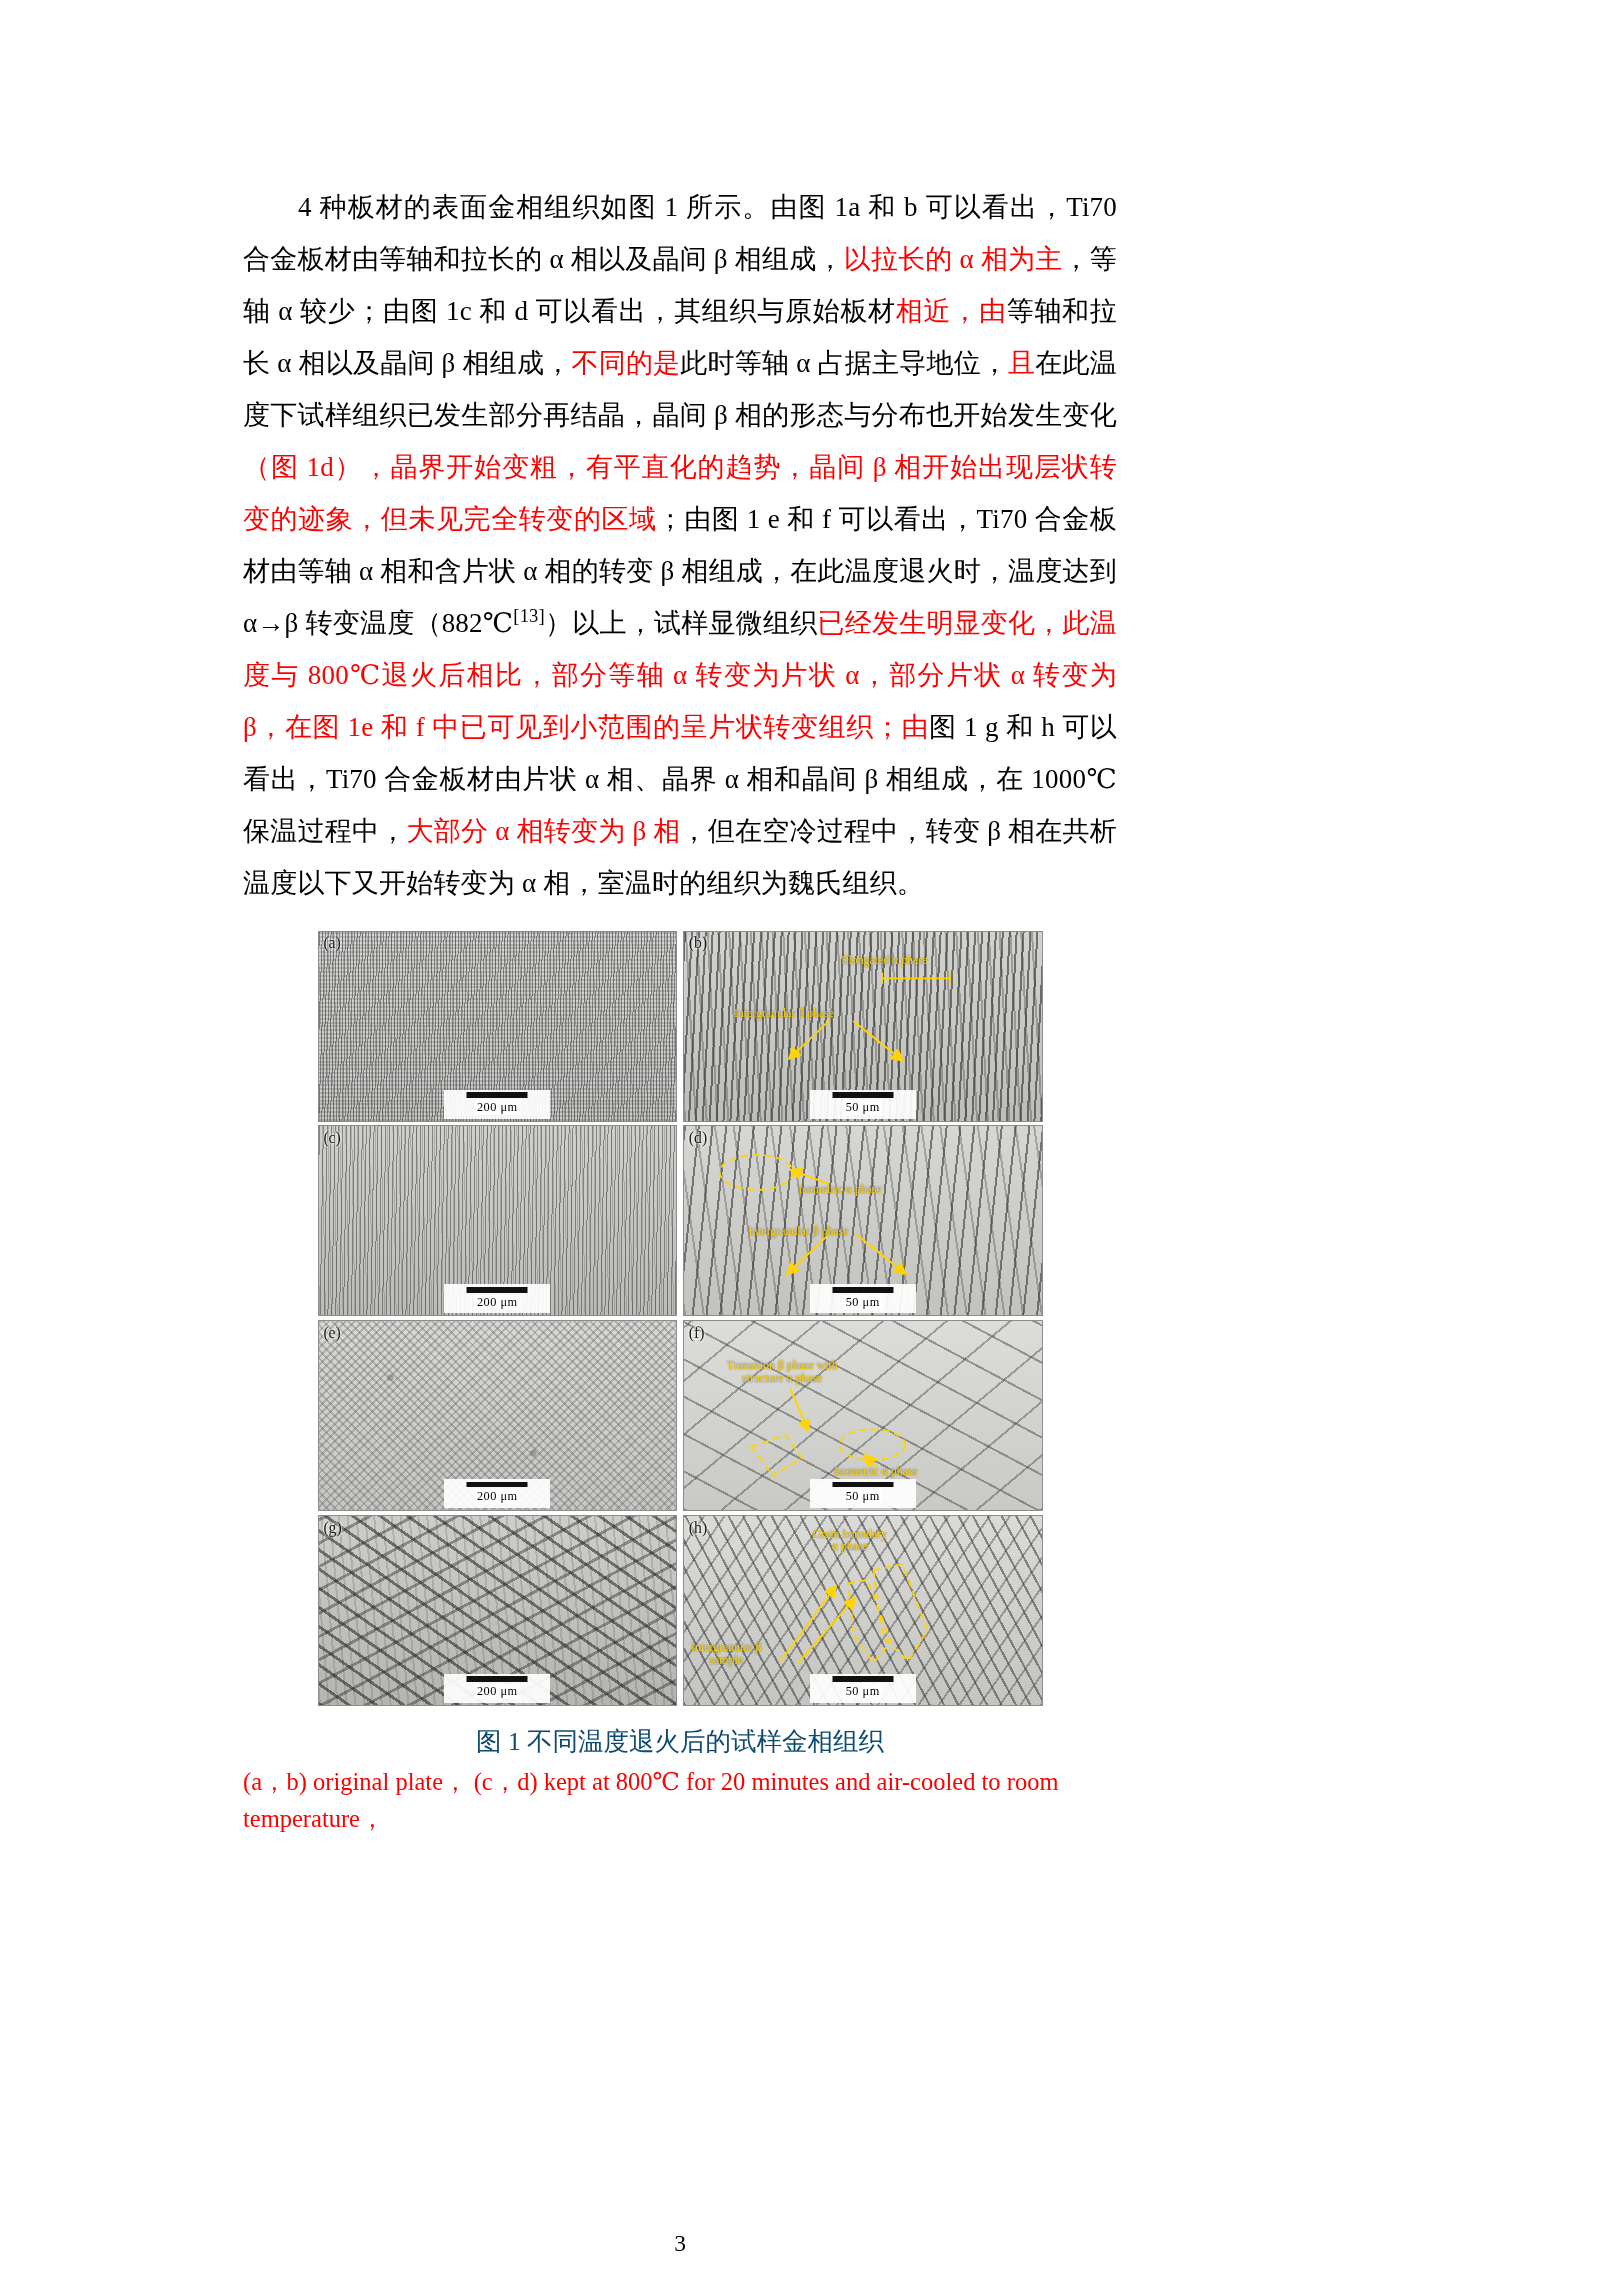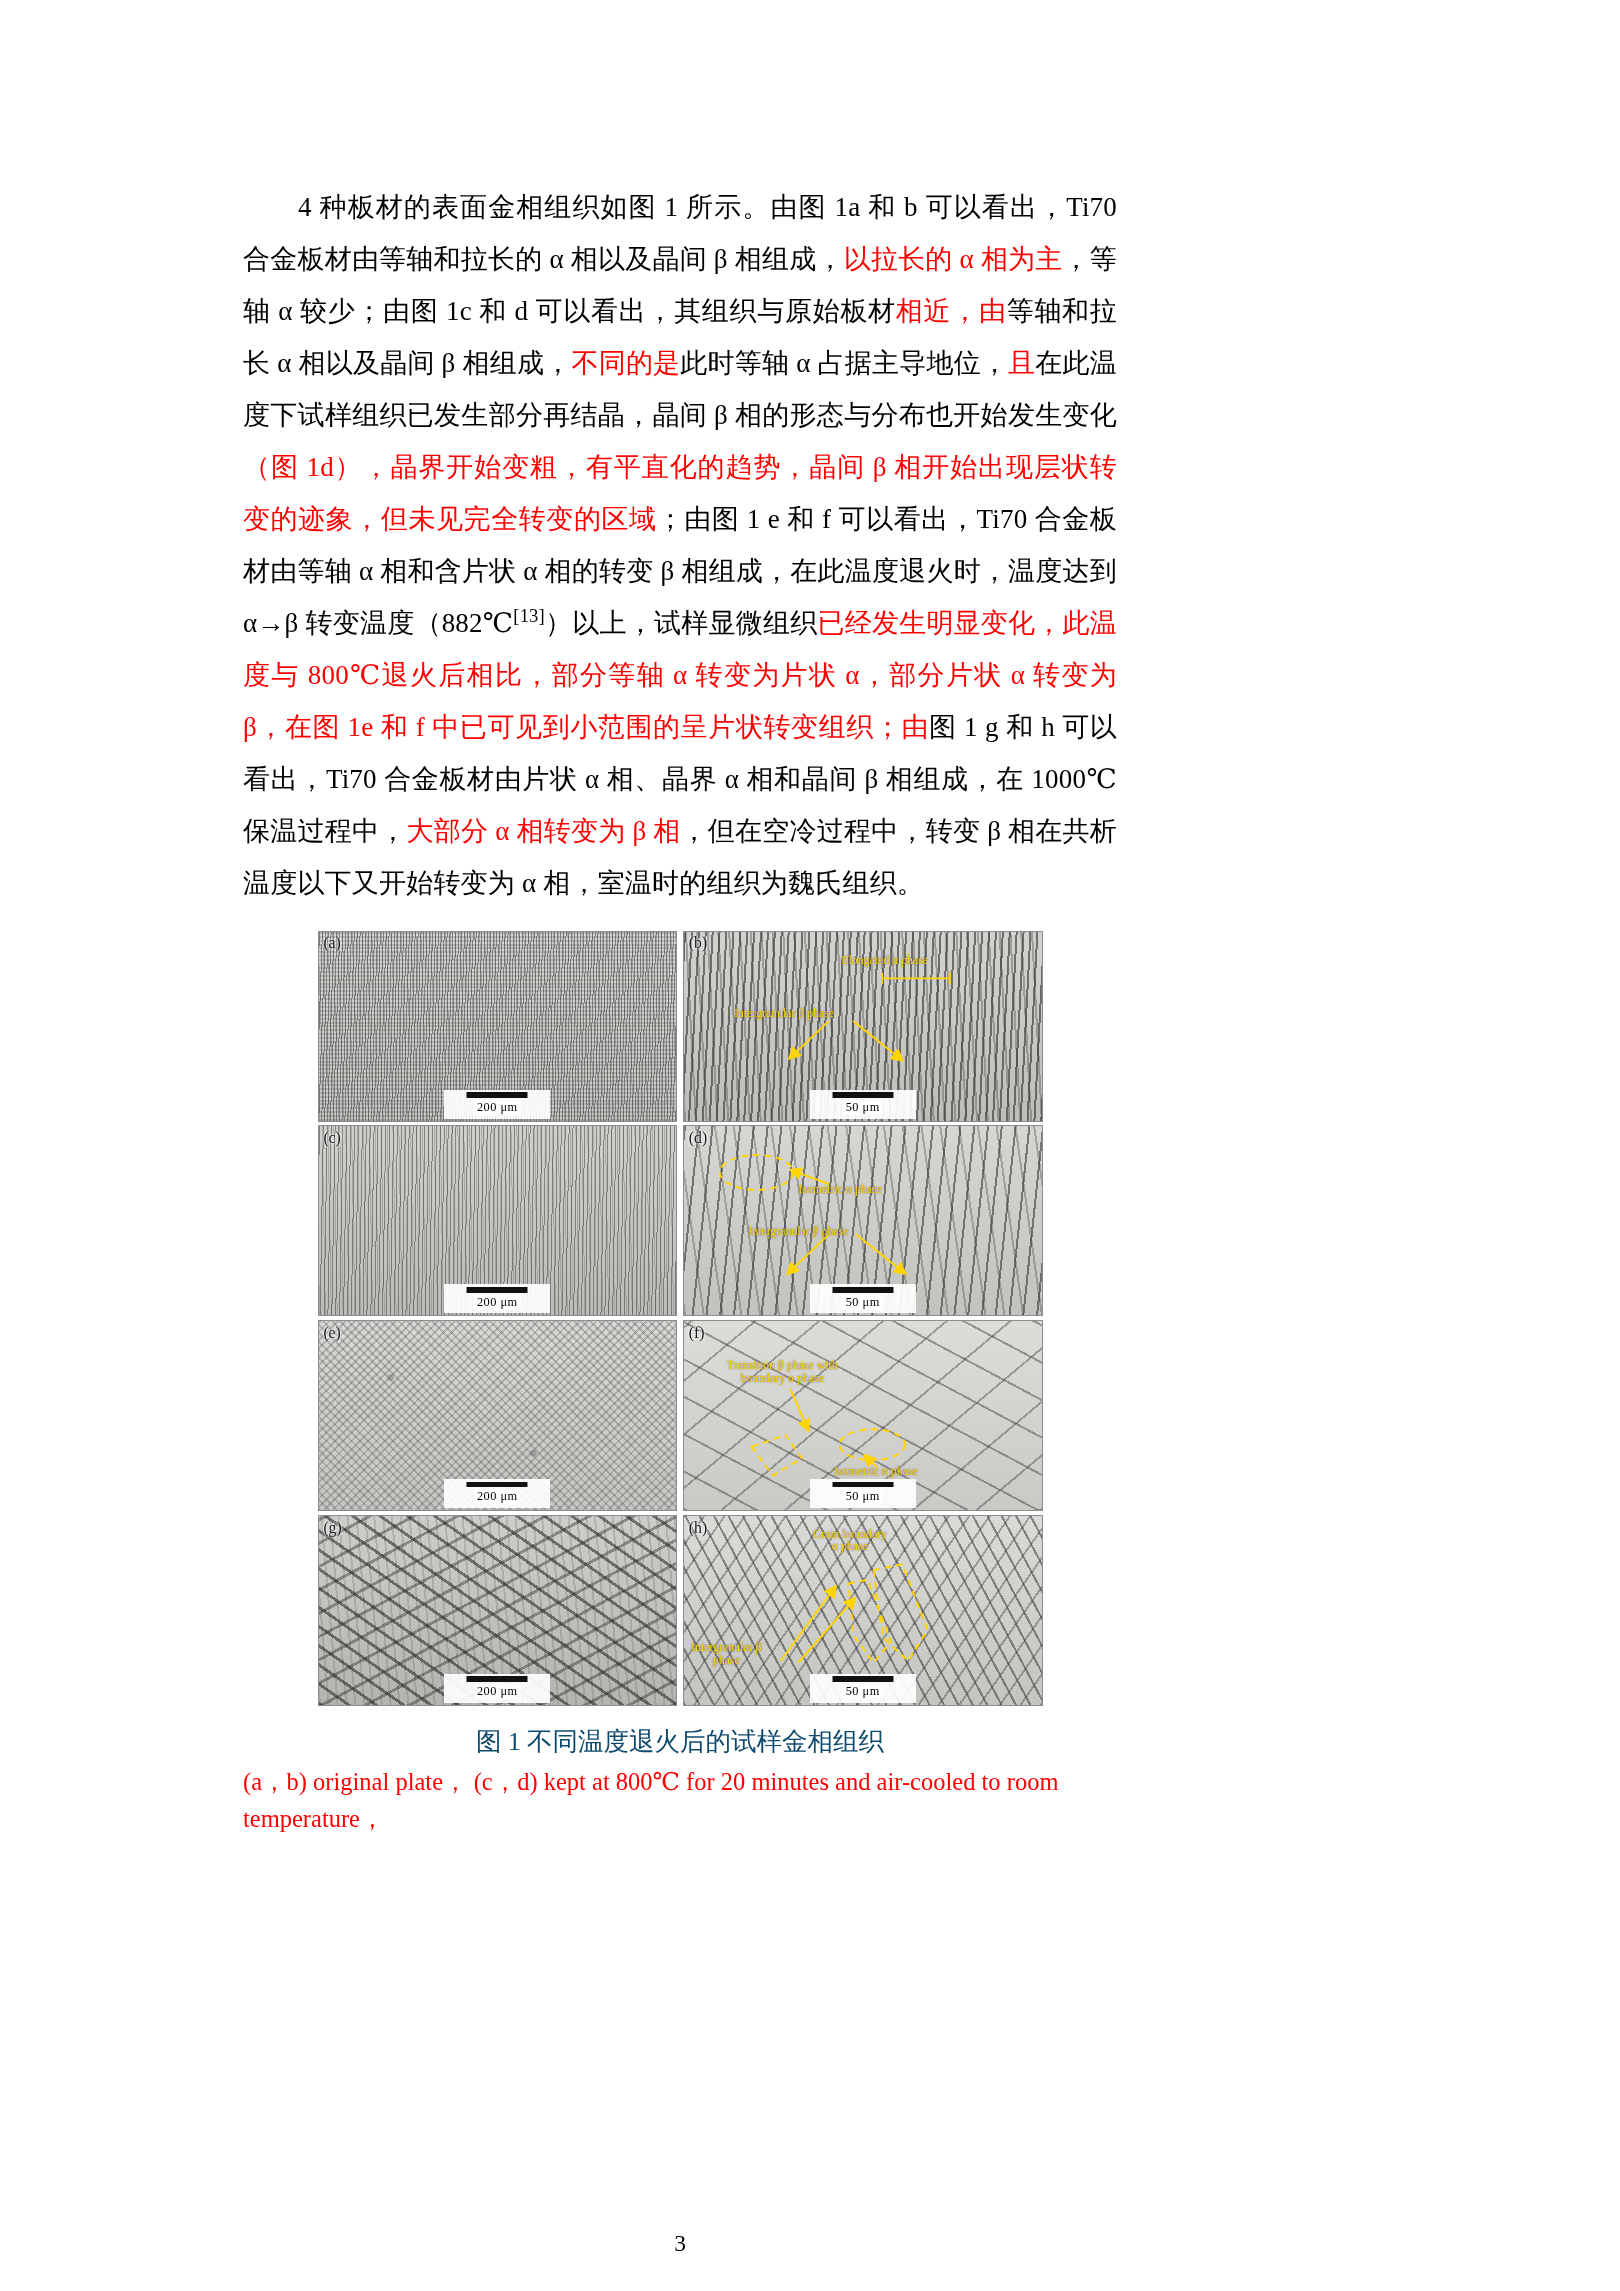--- a/index.html
+++ b/index.html
@@ -293,21 +293,21 @@
           <path d="M70 130 L105 118 L122 142 L92 160 Z" fill="none" stroke="#ffd400" stroke-width="2" stroke-dasharray="7 5"></path>
           <ellipse cx="195" cy="128" rx="34" ry="16" fill="none" stroke="#ffd400" stroke-width="2" stroke-dasharray="7 5"></ellipse>
           <line x1="200" y1="152" x2="188" y2="140" stroke="#ffd400" stroke-width="2" marker-end="url(#arrF)"></line>
           <defs>
             <marker id="arrF" markerWidth="7" markerHeight="7" refX="5" refY="3.5" orient="auto">
               <polygon points="0 0, 7 3.5, 0 7" fill="#ffd400"></polygon>
             </marker>
           </defs>
         </svg>
         <div class="anno" style="top:20%; left:12%;">Transition β phase with
-boundary α phase</div>
+structure α phase</div>
         <div class="anno" style="top:76%; left:42%;">Isometric α phase</div>
         <div class="scale-box"></div>
         <div class="scale-bar">
           <div class="bar"></div>
           <div class="txt">50 μm</div>
         </div>
       </div>
 
       <div class="micro tex-g">
         <span class="panel-label">(g)</span>
@@ -327,21 +327,21 @@
           <line x1="118" y1="152" x2="176" y2="86" stroke="#ffd400" stroke-width="2" marker-end="url(#arrH)"></line>
           <defs>
             <marker id="arrH" markerWidth="7" markerHeight="7" refX="5" refY="3.5" orient="auto">
               <polygon points="0 0, 7 3.5, 0 7" fill="#ffd400"></polygon>
             </marker>
           </defs>
         </svg>
         <div class="anno" style="top:6%; left:36%;">Grain boundary
 α phase</div>
         <div class="anno" style="top:66%; left:2%;">Intergranular β
-phase</div>
+sample</div>
         <div class="scale-box"></div>
         <div class="scale-bar">
           <div class="bar"></div>
           <div class="txt">50 μm</div>
         </div>
       </div>
 
     </div>
   </div>
 

